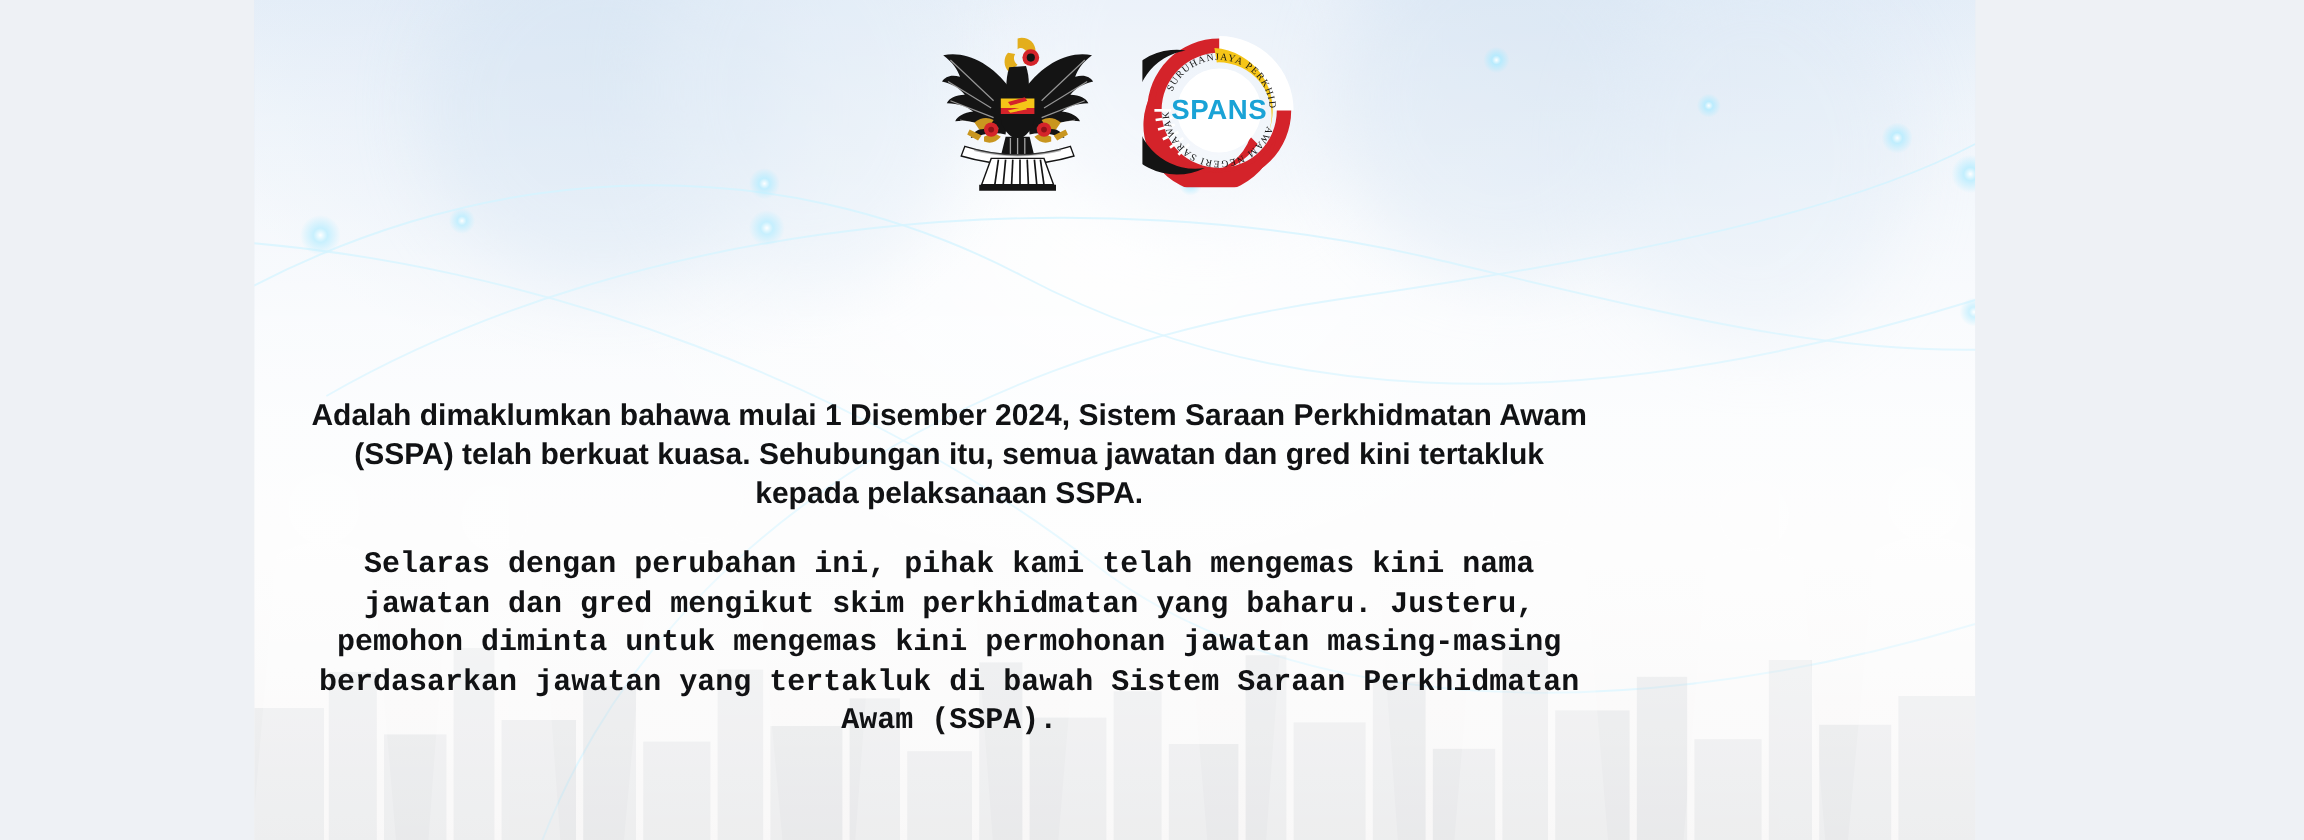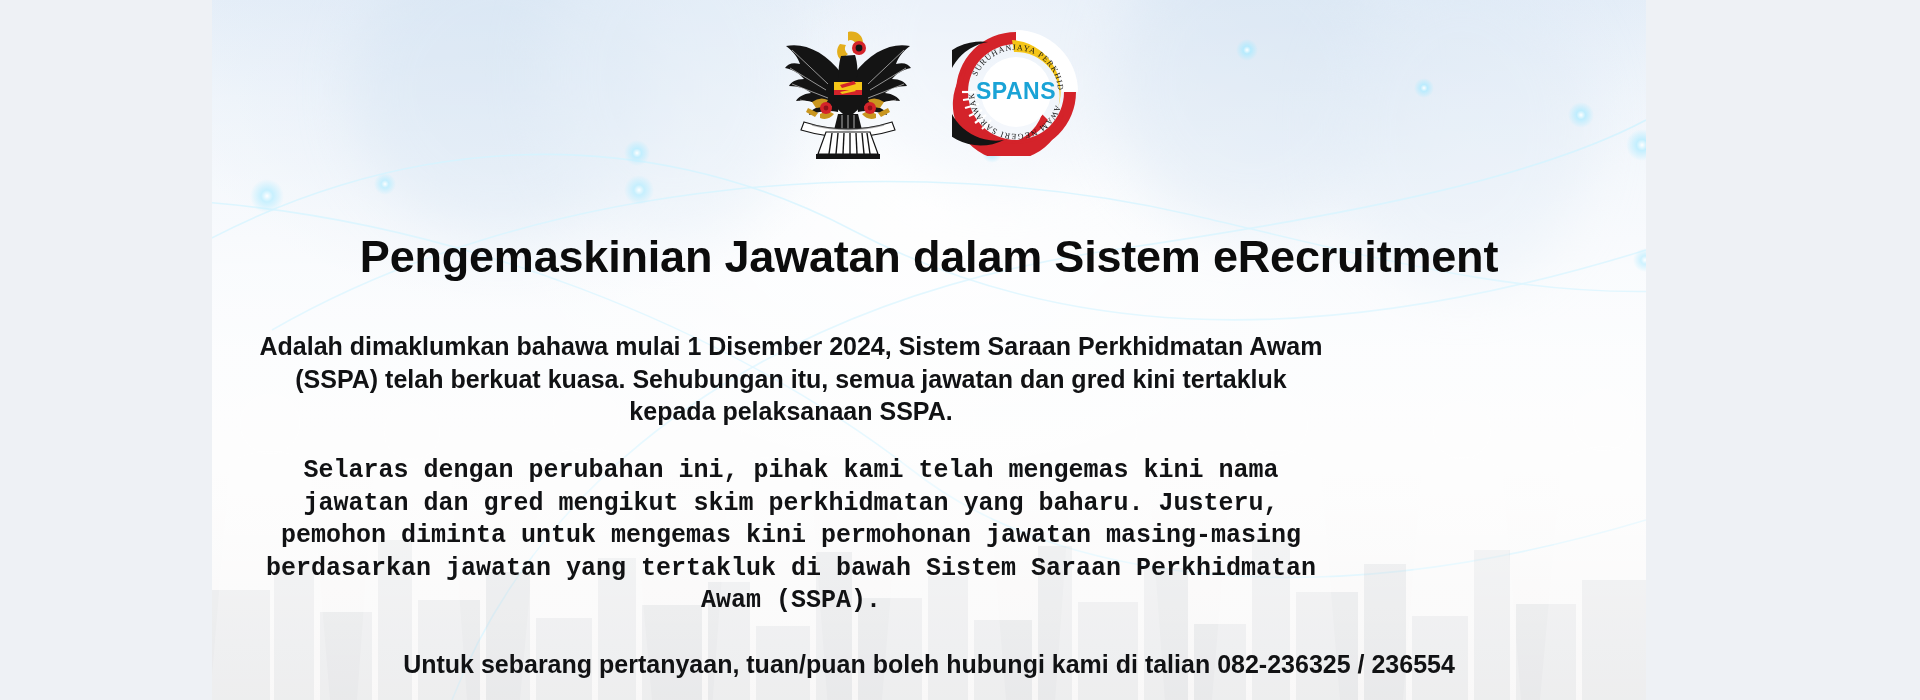--- a/index.html
+++ b/index.html
@@ -311,23 +311,21 @@
           </text>
           <text font-family="'Liberation Serif', serif" font-size="8.2" fill="#141414" letter-spacing="1">
             <textPath href="#arcBot" startOffset="10%">AWAM NEGERI SARAWAK</textPath>
           </text>
 
           <text x="64" y="71" text-anchor="middle" font-family="'Liberation Sans', sans-serif" font-size="23" font-weight="bold" fill="#1aa3d6" letter-spacing="0.5">SPANS</text>
         </svg>
 
       </div>
 
-      <div id="title">Pengemaskinian Jawatan dalam Sistem eRecruitment</div>
 
       <div class="para" id="para1">Adalah dimaklumkan bahawa mulai 1 Disember 2024, Sistem Saraan Perkhidmatan Awam (SSPA) telah berkuat kuasa. Sehubungan itu, semua jawatan dan gred kini tertakluk kepada pelaksanaan SSPA.</div>
 
       <div class="para" id="para2">Selaras dengan perubahan ini, pihak kami telah mengemas kini nama jawatan dan gred mengikut skim perkhidmatan yang baharu. Justeru, pemohon diminta untuk mengemas kini permohonan jawatan masing-masing berdasarkan jawatan yang tertakluk di bawah Sistem Saraan Perkhidmatan Awam (SSPA).</div>
 
-      <div id="contact">Untuk sebarang pertanyaan, tuan/puan boleh hubungi kami di talian 082-236325 / 236554</div>
 
     </div>
   </div>
 </div>
 
 </body></html>

